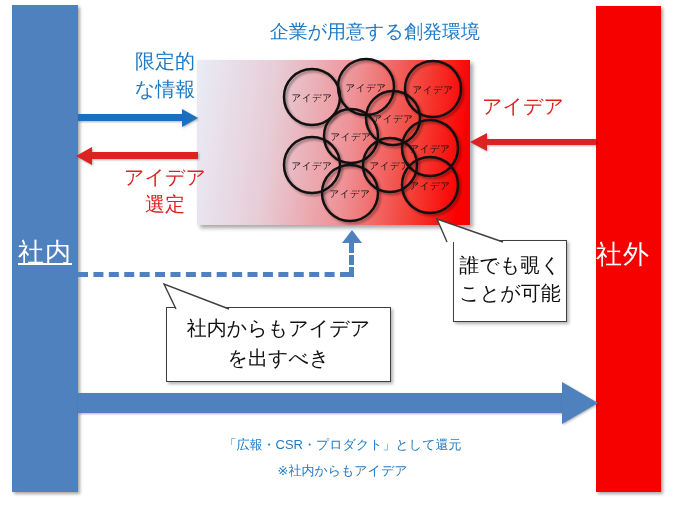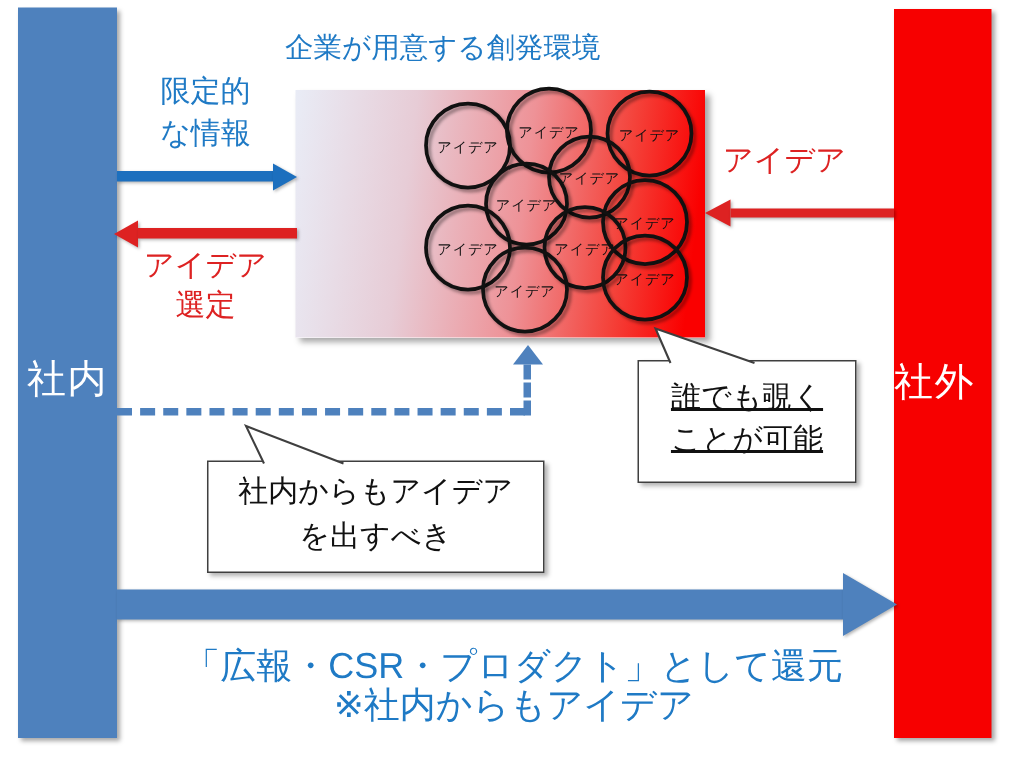--- a/index.html
+++ b/index.html
@@ -1,38 +1,38 @@
 <!DOCTYPE html>
 <html><head>
 <meta charset="utf-8">
 <style>
   html,body{margin:0;padding:0;background:#fff;}
   #canvas{
     position:relative;width:679px;height:505px;background:#ffffff;overflow:hidden;
     font-family:"Liberation Sans","DejaVu Sans",sans-serif;
   }
   .abs{position:absolute;}
-  .ml{white-space:pre-line;}
+  .ml{white-space:pre-line;margin-left:28px;}
 
   
   .bar{box-shadow:2px 2px 3px rgba(0,0,0,0.35);}
   #inside-bar{left:12px;top:5px;width:66px;height:487px;background:#4E81BD;z-index:2;}
   #outside-bar{left:596px;top:6px;width:65px;height:486px;background:#F70000;z-index:2;}
   .bar-label{color:#ffffff;font-size:26px;text-align:center;z-index:4;letter-spacing:1px;}
-  #inside-label{left:12px;top:235px;width:66px;}
+  #inside-label{left:12px;top:235px;width:66px;text-decoration:underline;}
   #outside-label{left:596px;top:237px;width:54px;}
 
   
-  #box-title{left:190px;top:19px;width:290px;text-align:left;font-size:19px;color:#1F7AC5;z-index:4;}
+  #box-title{left:190px;top:19px;width:290px;text-align:right;font-size:19px;color:#1F7AC5;z-index:4;}
   .blue-text{color:#1F7AC5;}
   .red-text{color:#DD2222;}
   #limited-info-label{left:92px;top:47px;width:90px;font-size:20px;text-align:center;line-height:28px;z-index:4;}
   #idea-selection-label{left:92px;top:164px;width:90px;font-size:20px;text-align:center;line-height:27px;z-index:4;}
   #incoming-idea-label{left:468px;top:93px;width:110px;font-size:20px;text-align:center;z-index:4;}
-  #return-label{left:85px;top:432px;width:515px;text-align:center;font-size:24px;line-height:26px;z-index:4;}
+  #return-label{left:85px;top:432px;width:515px;text-align:center;font-size:13px;line-height:26px;z-index:4;}
 
   
   #env-box{
     left:197px;top:60px;width:273px;height:165px;z-index:3;
     background:linear-gradient(97deg,#e9ecf6 0%,#e7ccd6 28%,#ee9297 55%,#f4423a 78%,#fa0000 95%);
     box-shadow:3px 3px 4px rgba(0,0,0,0.35);
   }
 
   
   #overlay{left:0;top:0;width:679px;height:505px;z-index:6;pointer-events:none;}
@@ -53,21 +53,21 @@
   #dashed-v{left:349px;top:243px;width:0;height:34px;border-left:5px dashed #4E81BD;}
   #dashed-head{left:342px;top:230px;width:0;height:0;border-left:10px solid transparent;border-right:10px solid transparent;border-bottom:13px solid #4E81BD;}
   #return-body{left:78px;top:393px;width:484px;height:20px;background:#4E81BD;}
   #return-head{left:562px;top:382px;width:0;height:0;border-left:36px solid #4E81BD;border-top:21px solid transparent;border-bottom:21px solid transparent;}
 
   
   .bubble{
     background:#ffffff;border:1.5px solid #3f3f3f;box-sizing:border-box;z-index:5;
     box-shadow:2px 2px 3px rgba(0,0,0,0.3);color:#111;text-align:center;
   }
-  #peek-callout{left:425px;top:240px;width:146px;height:82px;font-size:20px;line-height:28px;padding-top:10px;text-decoration:underline;}
+  #peek-callout{left:425px;top:240px;width:114px;height:82px;font-size:20px;line-height:28px;padding-top:10px;}
   #internal-callout{left:138px;top:307px;width:225px;height:75px;font-size:20px;line-height:30px;padding-top:5px;text-align:center;}
 </style>
 </head>
 <body>
 
 <div id="canvas">
 
   <div class="abs bar" id="inside-bar"></div>
   <div class="abs bar" id="outside-bar"></div>
   <div class="abs bar-label" id="inside-label">社内</div>

